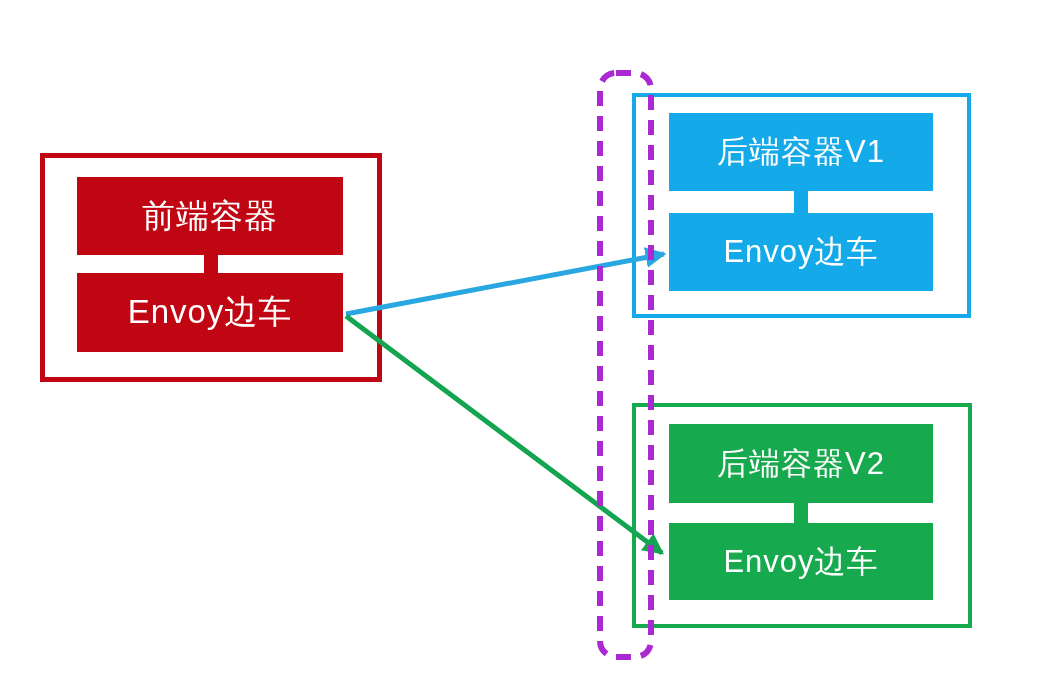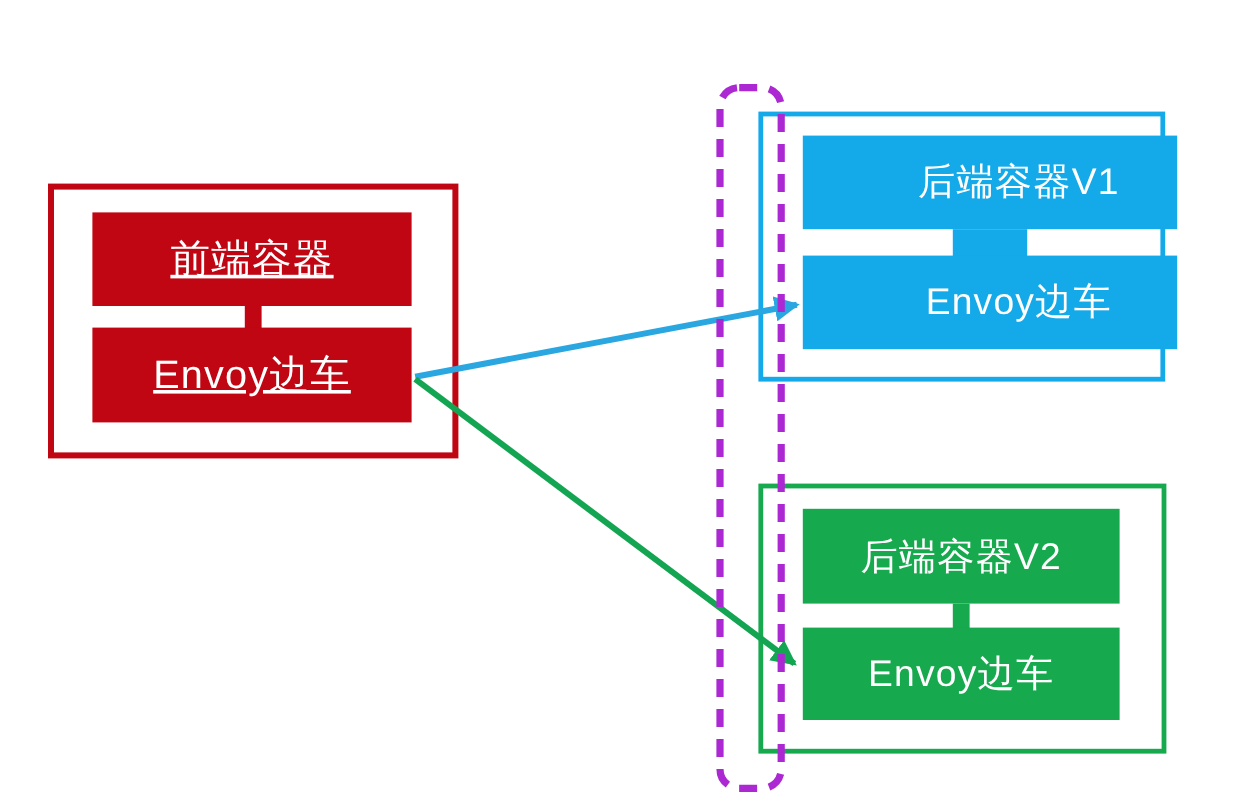--- a/index.html
+++ b/index.html
@@ -37,22 +37,22 @@
   .node {
     position: absolute;
     display: flex;
     align-items: center;
     justify-content: center;
     color: var(--box-text, #ffffff);
     font-size: 31px;
     letter-spacing: 1px;
     white-space: nowrap;
   }
-  .red-fill   { background: var(--red, #c00612); text-decoration: underline; }
-  .blue-fill  { background: var(--blue, #14a9e9); padding-left: 48px; }
+  .red-fill   { background: var(--red, #c00612); }
+  .blue-fill  { background: var(--blue, #14a9e9); }
   .green-fill { background: var(--green, #17a94e); }
 
   .connector { position: absolute; }
 
   
   #frontend-group { left: 40px; top: 153px; width: 342px; height: 229px; }
   #frontend-container { left: 32px; top: 19px; width: 266px; height: 78px; font-size: 33px; }
   #frontend-conn { left: 159px; top: 97px; width: 14px; height: 20px; }
   #frontend-sidecar { left: 32px; top: 115px; width: 266px; height: 79px; font-size: 33px; }
 

